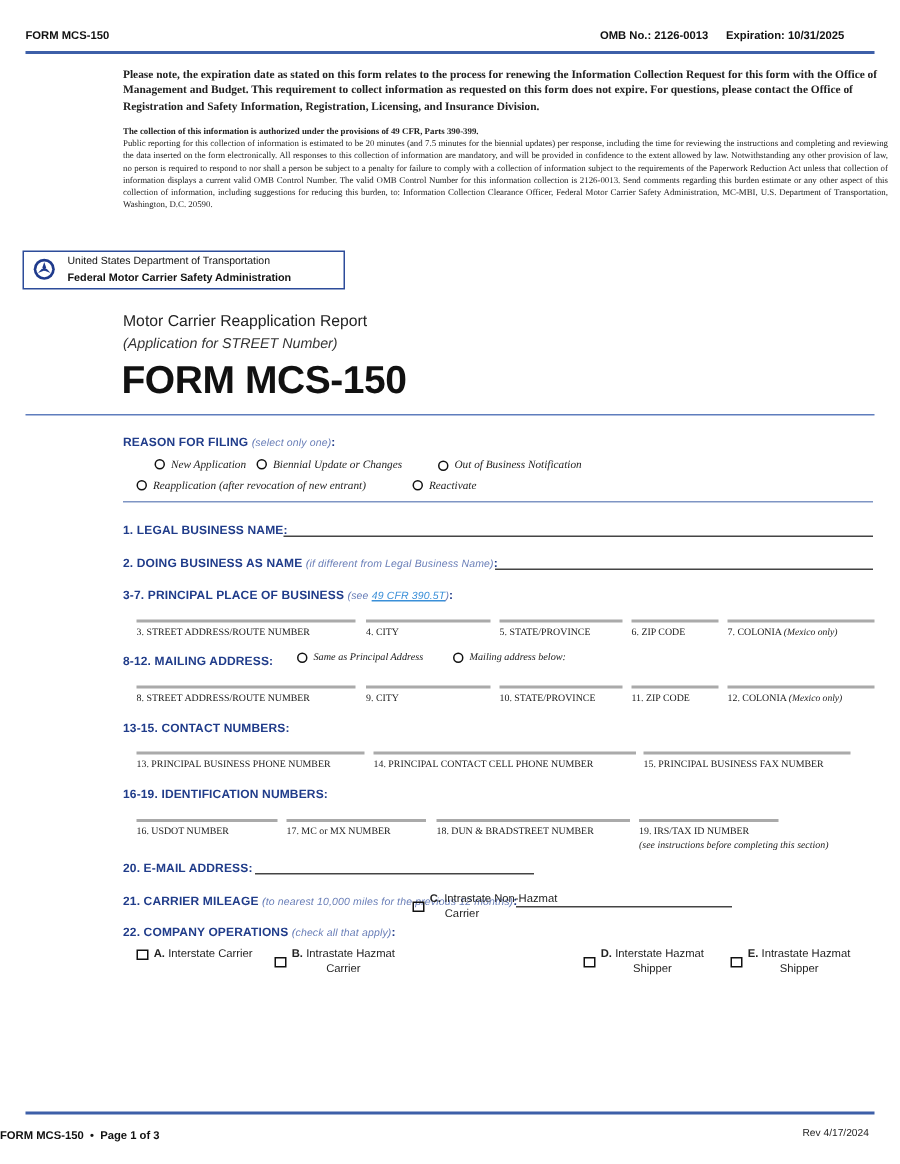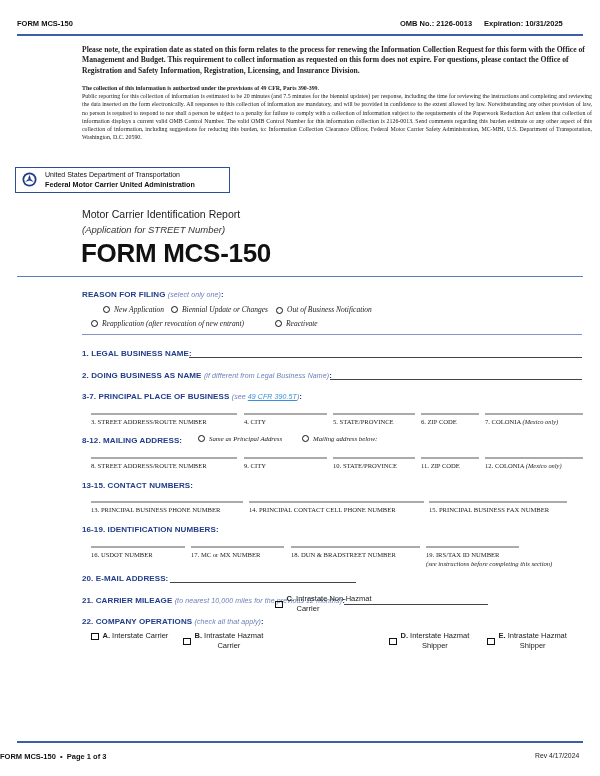--- a/index.html
+++ b/index.html
@@ -40,40 +40,40 @@
 <div class="abs logo-box" style="left:15px; top:167px; width:213px; height:24px;">
   <svg class="abs" style="left:6px; top:4px;" width="15" height="15" viewBox="0 0 16 16">
     <circle cx="8" cy="8" r="7.5" fill="#1f3a8c"></circle>
     <circle cx="8" cy="8" r="5.6" fill="#fff"></circle>
     <path d="M8 2.8 L9.4 7 L8 8 L6.6 7 Z" fill="#1f3a8c"></path>
     <path d="M12.5 10.6 L8.8 9.3 L8 8 L9.7 7.6 Z" fill="#1f3a8c"></path>
     <path d="M3.5 10.6 L6.3 7.6 L8 8 L7.2 9.3 Z" fill="#1f3a8c"></path>
     <circle cx="8" cy="8" r="1.2" fill="#1f3a8c"></circle>
   </svg>
   <div class="abs" style="left:29px; top:3px; font-size:7px; color:#111; white-space:nowrap;">United States Department of Transportation</div>
-  <div class="abs" style="left:29px; top:12px; font-size:7.2px; font-weight:bold; color:#111; white-space:nowrap;">Federal Motor Carrier United Administration</div>
+  <div class="abs" style="left:29px; top:12px; font-size:7.2px; font-weight:bold; color:#111; white-space:nowrap;">Federal Motor Carrier Safety Administration</div>
 </div>
 
-<div class="abs" style="left:82px; top:208px; font-size:10.5px; color:#222;">Motor Carrier Identification Report</div>
+<div class="abs" style="left:82px; top:208px; font-size:10.5px; color:#222;">Motor Carrier Reapplication Report</div>
 <div class="abs" style="left:82px; top:224px; font-size:9.5px; font-style:italic; color:#333;">(Application for STREET Number)</div>
 <div class="abs" style="left:81px; top:238px; font-size:26px; font-weight:bold; color:#111; letter-spacing:-0.3px;">FORM MCS-150</div>
 <div class="rule-thin" style="left:17px; top:276px; width:566px; background:#5f7dbd;"></div>
 
 <div class="abs sec" style="left:82px; top:290px;">
   <span>REASON FOR FILING</span> <i>(select only one)</i><span>:</span>
 </div>
 <div class="abs opt" style="left:91px; top:305px;padding-left:12px;">
     <span class="radio"></span>
     <span>New Application</span>
   </div>
 <div class="abs opt" style="left:171px; top:305px;">
     <span class="radio"></span>
     <span>Biennial Update or Changes</span>
   </div>
-<div class="abs opt" style="left:276px; top:305px;align-items:flex-end;">
+<div class="abs opt" style="left:292px; top:305px;align-items:flex-end;">
     <span class="radio"></span>
     <span>Out of Business Notification</span>
   </div>
 <div class="abs opt" style="left:91px; top:319px;">
     <span class="radio"></span>
     <span>Reapplication (after revocation of new entrant)</span>
   </div>
 <div class="abs opt" style="left:275px; top:319px;">
     <span class="radio"></span>
     <span>Reactivate</span>

